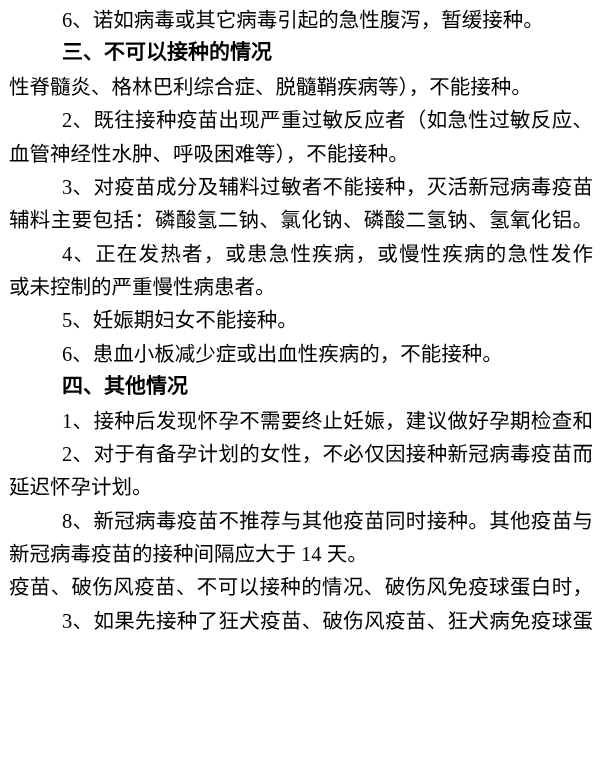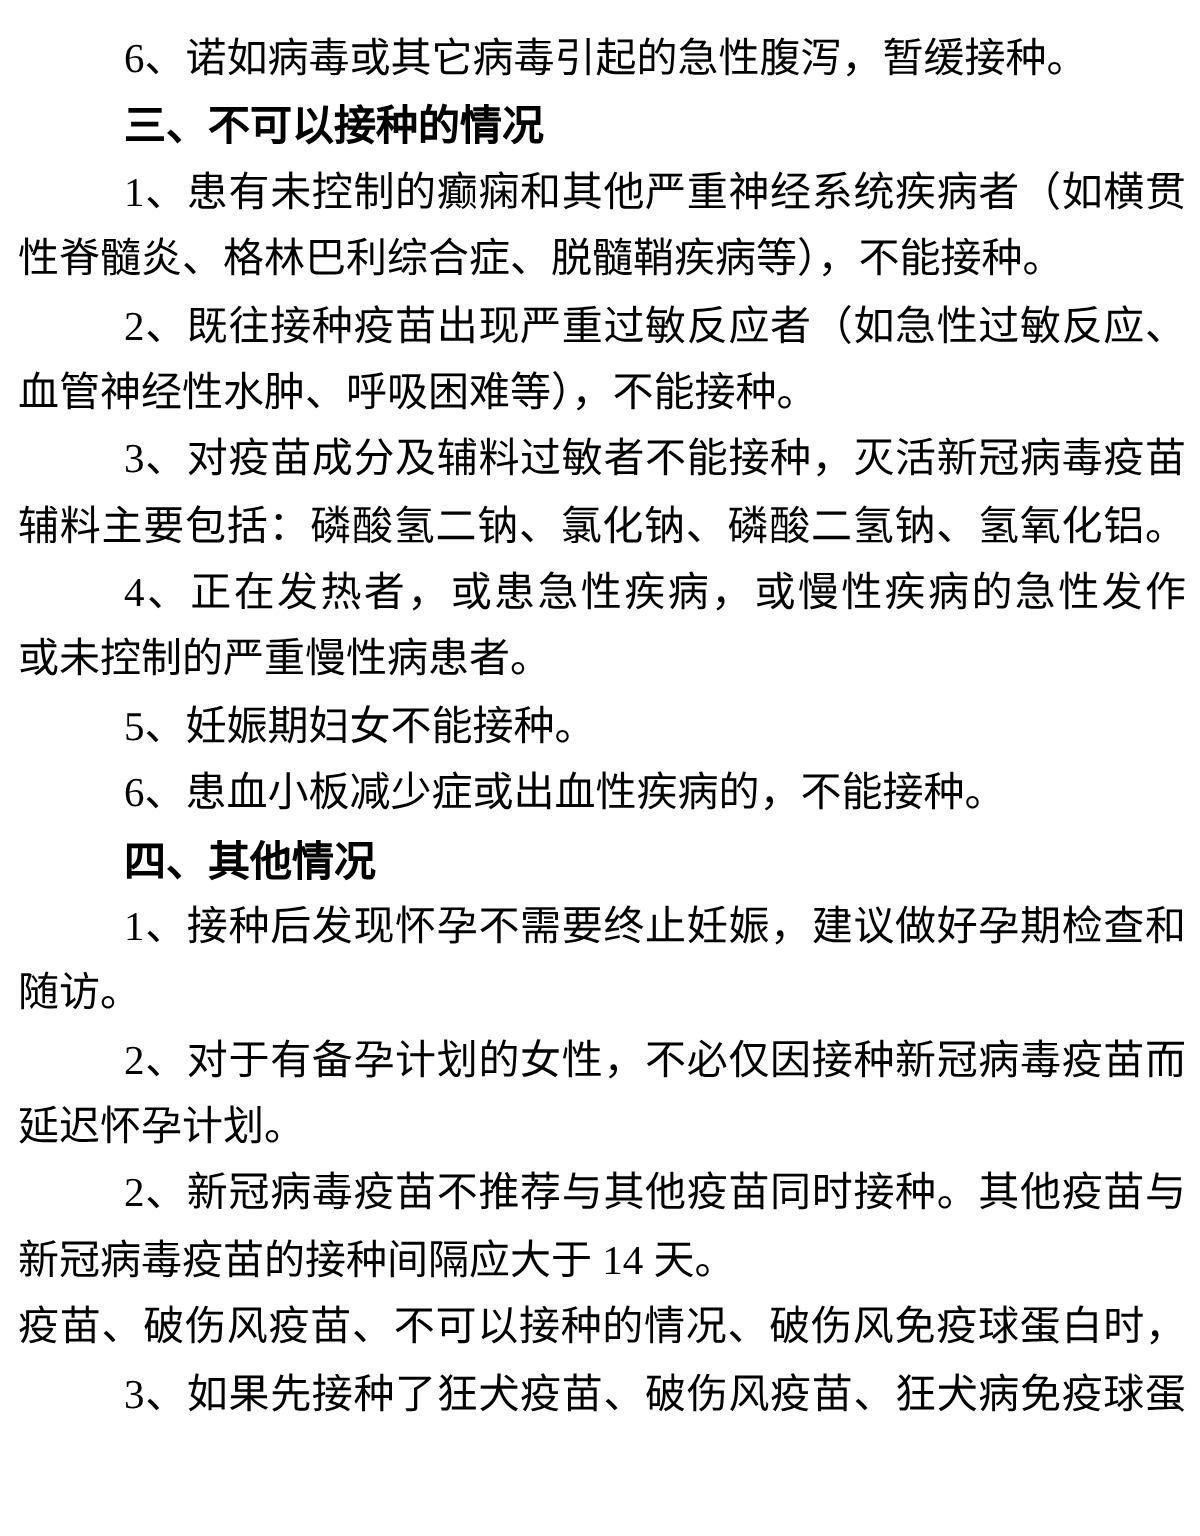--- a/index.html
+++ b/index.html
@@ -13,66 +13,64 @@
   .page {
     position: relative;
     width: 600px;
     height: 768px;
     background: #ffffff;
     color: #000000;
   }
   .doc {
     position: absolute;
     left: 9px;
-    top: 14px;
+    top: 4px;
     width: 584px;
   }
   .line {
     height: 33.39px;
     line-height: 33.39px;
     font-size: 20.5px;
     font-family: "Liberation Serif", "DejaVu Serif", serif;
     color: #000000;
     white-space: normal;
     overflow: hidden;
     text-align: left;
   }
   .line.indent {
     text-indent: 53px;
   }
   .line.fill {
     text-align: justify;
     text-align-last: justify;
   }
   .line.heading {
-    font-family: Liberation Sans, sans-serif;
+    font-family: Liberation Mono, monospace;
     font-weight: 700;
     font-size: 21px;
   }
 </style>
 </head>
 <body>
 
 <div class="page">
   <div class="doc">
       <div class="line indent">6、诺如病毒或其它病毒引起的急性腹泻，暂缓接种。</div>
       <div class="line heading indent">三、不可以接种的情况</div>
-      <div class="line indent fill">1、患有未控制的癫痫和其他严重神经系统疾病者（如横贯</div>
       <div class="line">性脊髓炎、格林巴利综合症、脱髓鞘疾病等），不能接种。</div>
       <div class="line indent fill">2、既往接种疫苗出现严重过敏反应者（如急性过敏反应、</div>
       <div class="line">血管神经性水肿、呼吸困难等），不能接种。</div>
       <div class="line indent fill">3、对疫苗成分及辅料过敏者不能接种，灭活新冠病毒疫苗</div>
       <div class="line fill">辅料主要包括：磷酸氢二钠、氯化钠、磷酸二氢钠、氢氧化铝。</div>
       <div class="line indent fill">4、正在发热者，或患急性疾病，或慢性疾病的急性发作期，</div>
       <div class="line">或未控制的严重慢性病患者。</div>
       <div class="line indent">5、妊娠期妇女不能接种。</div>
       <div class="line indent">6、患血小板减少症或出血性疾病的，不能接种。</div>
       <div class="line heading indent">四、其他情况</div>
       <div class="line indent fill">1、接种后发现怀孕不需要终止妊娠，建议做好孕期检查和</div>
-      <div class="line">随访。</div>
       <div class="line indent fill">2、对于有备孕计划的女性，不必仅因接种新冠病毒疫苗而</div>
       <div class="line">延迟怀孕计划。</div>
-      <div class="line indent fill">2、新冠病毒疫苗不推荐与其他疫苗同时接种。其他疫苗与</div>
+      <div class="line indent fill">8、新冠病毒疫苗不推荐与其他疫苗同时接种。其他疫苗与</div>
       <div class="line">新冠病毒疫苗的接种间隔应大于 14 天。</div>
       <div class="line fill">疫苗、破伤风疫苗、不可以接种的情况、破伤风免疫球蛋白时，</div>
       <div class="line indent fill">3、如果先接种了狂犬疫苗、破伤风疫苗、狂犬病免疫球蛋</div>
     </div>
 </div>
 
 </body></html>

